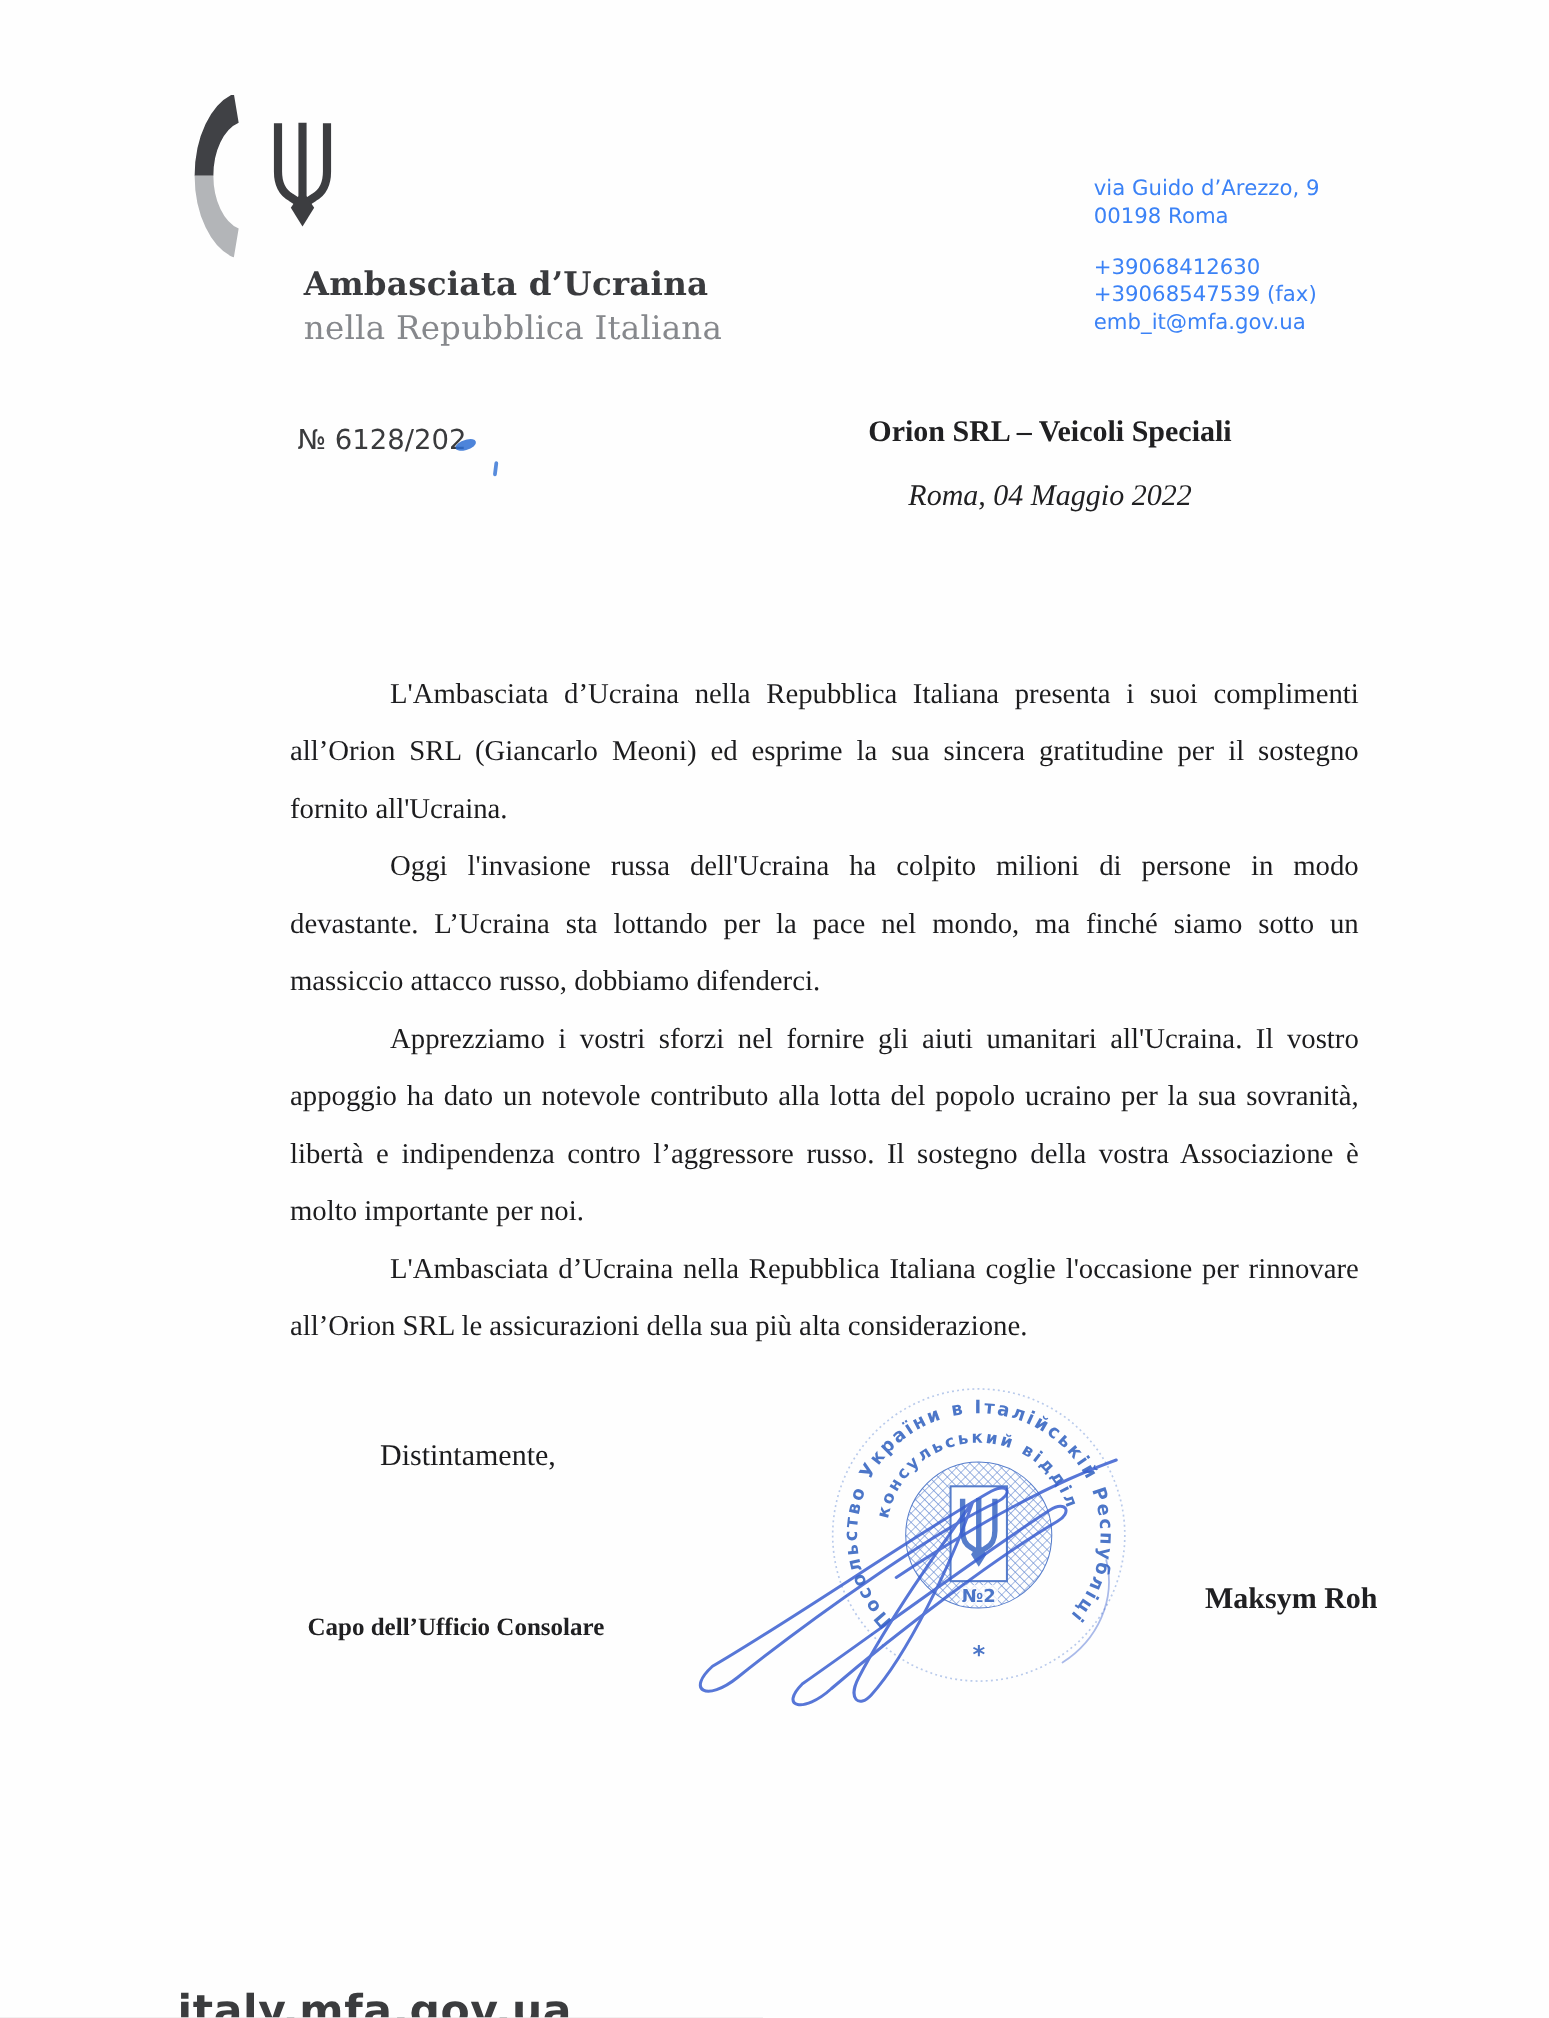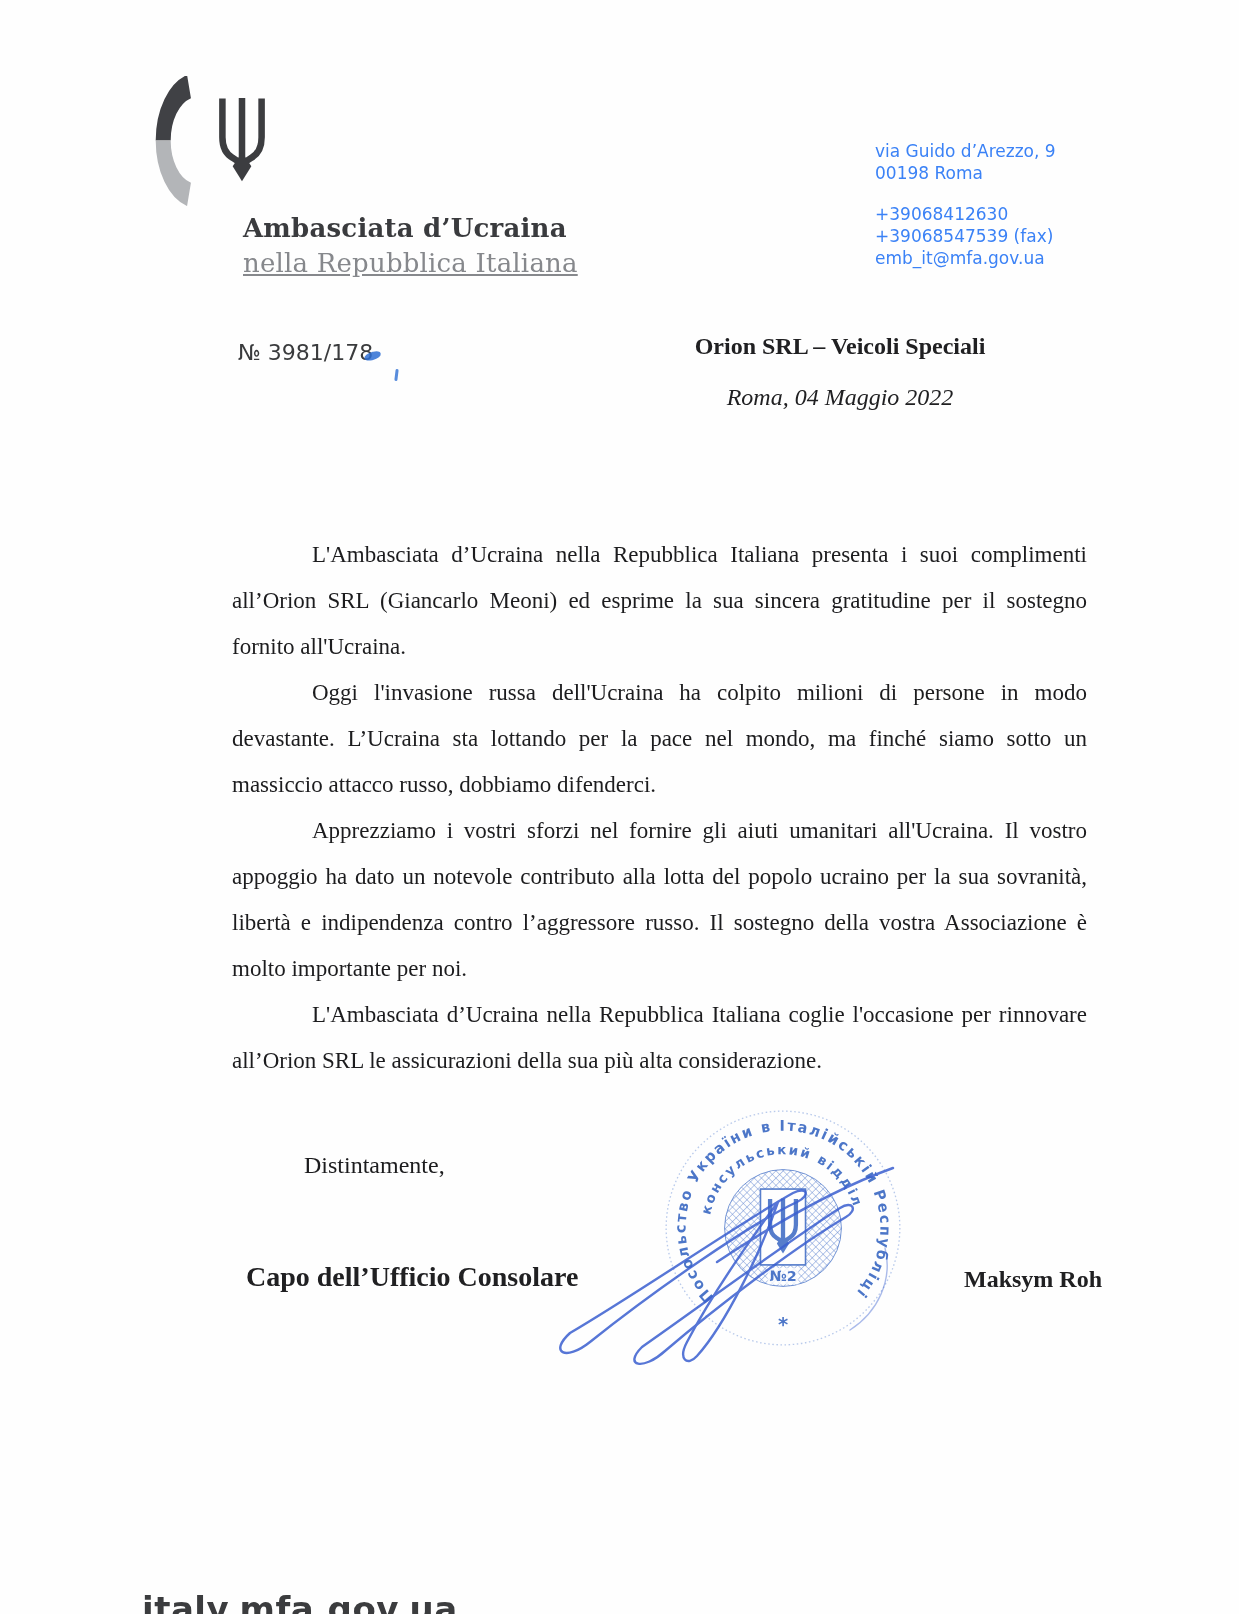--- a/index.html
+++ b/index.html
@@ -13,21 +13,21 @@
     color:#1c1c1e;
   }
   .defs-svg{position:absolute;width:0;height:0;overflow:hidden;}
 
   
   .crescent{position:absolute;left:150px;top:76px;width:48px;height:130px;}
   .trident-logo{position:absolute;left:214px;top:98px;width:56px;height:86px;color:#3c3d40;}
 
   .org{position:absolute;left:243px;top:213px;font-family:"DejaVu Serif", serif;}
   .org-line1{font-size:26px;font-weight:bold;color:#3a3b3e;letter-spacing:.2px;}
-  .org-line2{font-size:26px;color:#86888c;margin-top:5px;letter-spacing:.2px;text-decoration:underline;}
+  .org-line2{font-size:26px;color:#86888c;margin-top:5px;letter-spacing:.2px;}
 
   .contact{position:absolute;left:875px;top:140px;font-family:"DejaVu Sans", sans-serif;
     font-size:17px;line-height:22px;color:#3b82f6;}
   .contact-gap{height:19px;}
 
   .ref{position:absolute;left:238px;top:340px;font-family:"DejaVu Sans", sans-serif;
     font-size:22px;color:#3a3b3d;}
   .ink{position:absolute;background:#2e6fd3;}
   .ink1{left:364px;top:352px;width:17px;height:8px;border-radius:60% 40% 55% 45%;transform:rotate(-14deg);opacity:.85;}
   .ink2{left:395px;top:369px;width:3px;height:12px;border-radius:2px;transform:rotate(7deg);opacity:.8;}
@@ -36,21 +36,21 @@
   .recipient-name{font-size:24px;font-weight:bold;color:#202022;}
   .recipient-date{font-size:24px;font-style:italic;color:#202022;margin-top:24px;}
 
   .body-block{position:absolute;left:232px;top:532px;width:855px;}
   .body-block p{
     margin:0;font-size:23px;line-height:46px;text-align:justify;
     text-indent:80px;color:#1c1c1e;
   }
   .closing{position:absolute;left:304px;top:1152px;font-size:24px;color:#1c1c1e;text-align:right;}
 
-  .sig-title{position:absolute;left:246px;top:1261px;font-size:28px;font-weight:bold;color:#202022;}
+  .sig-title{position:absolute;left:246px;top:1291px;font-size:20px;font-weight:bold;color:#202022;}
   .sig-name{position:absolute;left:964px;top:1266px;font-size:24px;font-weight:bold;color:#202022;}
 
   .stamp{position:absolute;left:660px;top:1105px;width:246px;height:246px;opacity:.93;}
   .stamp-ring{font-family:"DejaVu Sans", sans-serif;font-weight:bold;font-size:14.5px;fill:#3f6cc4;letter-spacing:2px;}
   .stamp-ring-inner{font-size:13px;}
   .stamp-num{font-family:"DejaVu Sans", sans-serif;font-weight:bold;font-size:14px;fill:#3f6cc4;}
   .stamp-star{font-family:"DejaVu Sans", sans-serif;font-weight:bold;font-size:19px;fill:#3f6cc4;}
   .blue-tryzub{color:#4a74c8;}
 
   .signature{position:absolute;left:545px;top:1140px;width:380px;height:230px;}
@@ -89,21 +89,21 @@
 
   <div class="contact">
     <div>via Guido d’Arezzo, 9</div>
     <div>00198 Roma</div>
     <div class="contact-gap"></div>
     <div>+39068412630</div>
     <div>+39068547539 (fax)</div>
     <div>emb_it@mfa.gov.ua</div>
   </div>
 
-  <div class="ref">№ 3981/178</div>
+  <div class="ref">№ 6128/202</div>
   <span class="ink ink1"></span>
   <span class="ink ink2"></span>
 
   <div class="recipient">
     <div class="recipient-name">Orion SRL – Veicoli Speciali</div>
     <div class="recipient-date">Roma, 04 Maggio 2022</div>
   </div>
 
   <div class="body-block">
     <p>L'Ambasciata d’Ucraina nella Repubblica Italiana presenta i suoi complimenti all’Orion SRL (Giancarlo Meoni) ed esprime la sua sincera gratitudine per il sostegno fornito all'Ucraina.</p>

